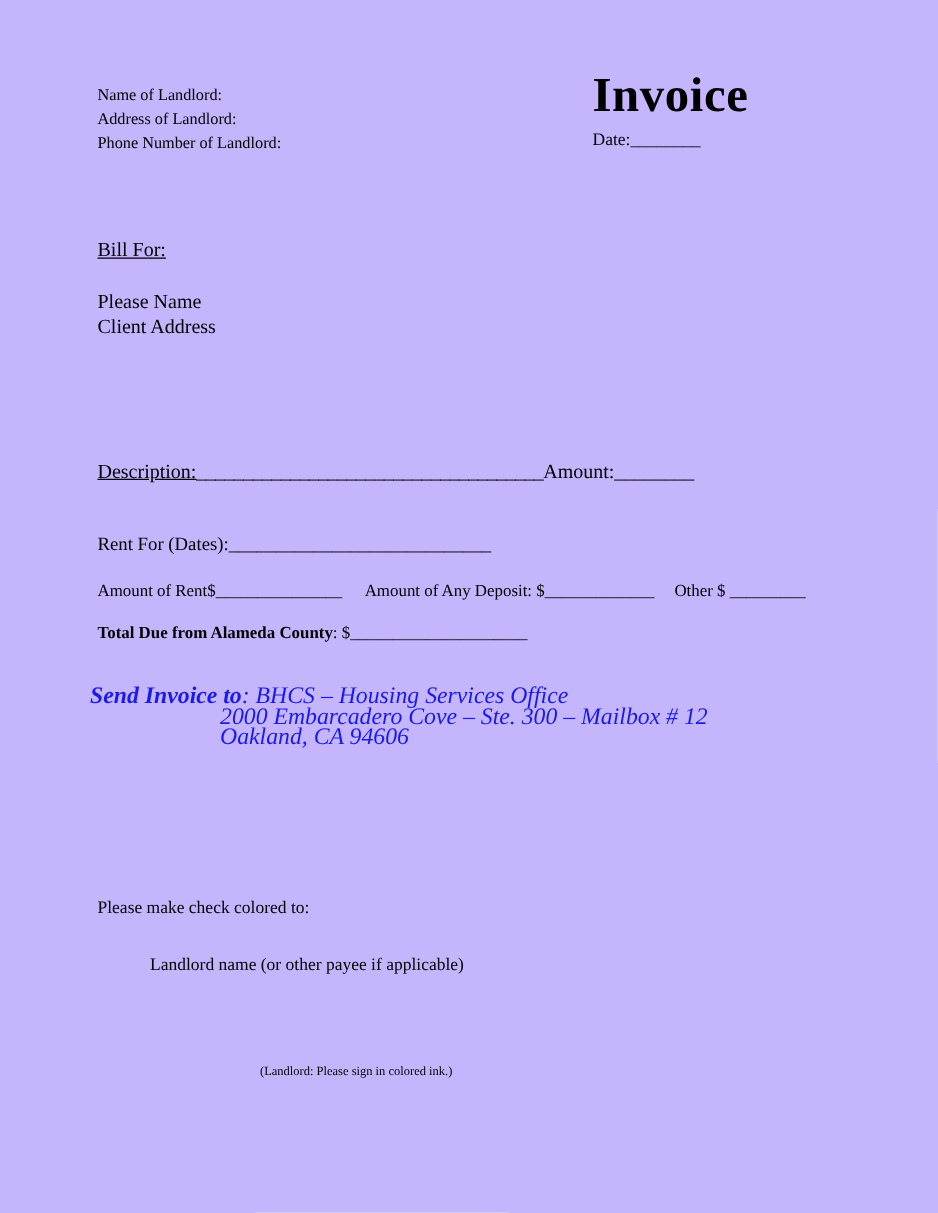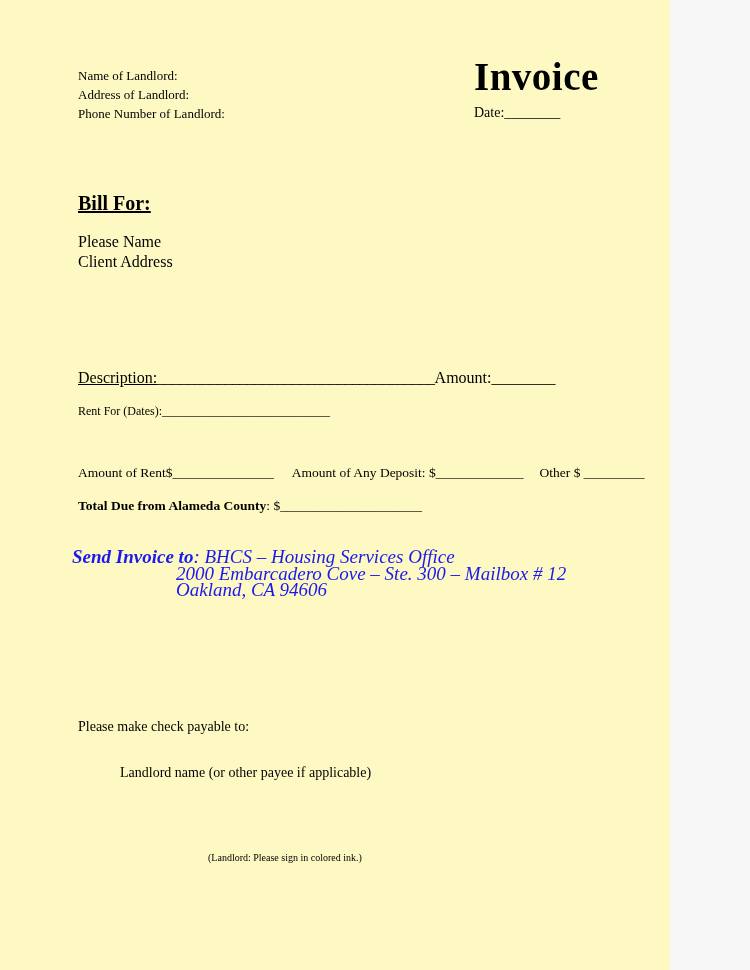--- a/index.html
+++ b/index.html
@@ -9,23 +9,23 @@
   body {
     width: 750px;
     height: 970px;
     background: #f7f7f7;
     font-family: "Liberation Serif", serif;
     color: #000;
     overflow: hidden;
   }
   .page {
     position: relative;
-    width: 670px;
+    width: 750px;
     height: 970px;
-    background: #fef9c3;
+    background: #c4b5fd;
   }
 
   
   .landlord-block {
     position: absolute;
     left: 78px;
     top: 66px;
     font-size: 13px;
     line-height: 19px;
   }
@@ -45,23 +45,22 @@
     left: 474px;
     top: 105px;
     font-size: 14px;
   }
 
   
   .bill-for {
     position: absolute;
     left: 78px;
     top: 192px;
-    font-size: 20px;
+    font-size: 16px;
     text-decoration: underline;
-    font-weight: bold;
   }
   .client-block {
     position: absolute;
     left: 78px;
     top: 232px;
     font-size: 16px;
     line-height: 20px;
   }
 
   
@@ -77,22 +76,22 @@
     text-decoration: underline;
   }
   .desc-fill {
     letter-spacing: -0.5px;
   }
 
   
   .rent-dates {
     position: absolute;
     left: 78px;
-    top: 404px;
-    font-size: 12px;
+    top: 428px;
+    font-size: 15px;
     white-space: nowrap;
   }
   .amounts-row {
     position: absolute;
     left: 78px;
     top: 465px;
     font-size: 13.5px;
     white-space: nowrap;
     width: 620px;
   }
@@ -199,19 +198,19 @@
 
   <div class="send-block">
     <div>
       <span class="lbl">Send Invoice to</span><span>: BHCS – Housing Services Office</span>
     </div>
     <div class="send-indent">2000 Embarcadero Cove – Ste. 300 – Mailbox # 12</div>
     <div class="send-indent">Oakland, CA  94606</div>
   </div>
 
   <div class="payable">
-    <div>Please make check payable to:</div>
+    <div>Please make check colored to:</div>
     <div class="indent">Landlord name (or other payee if applicable)</div>
   </div>
 
   <div class="sign-note">(Landlord: Please sign in colored ink.)</div>
 
 </div>
 
 </body></html>

